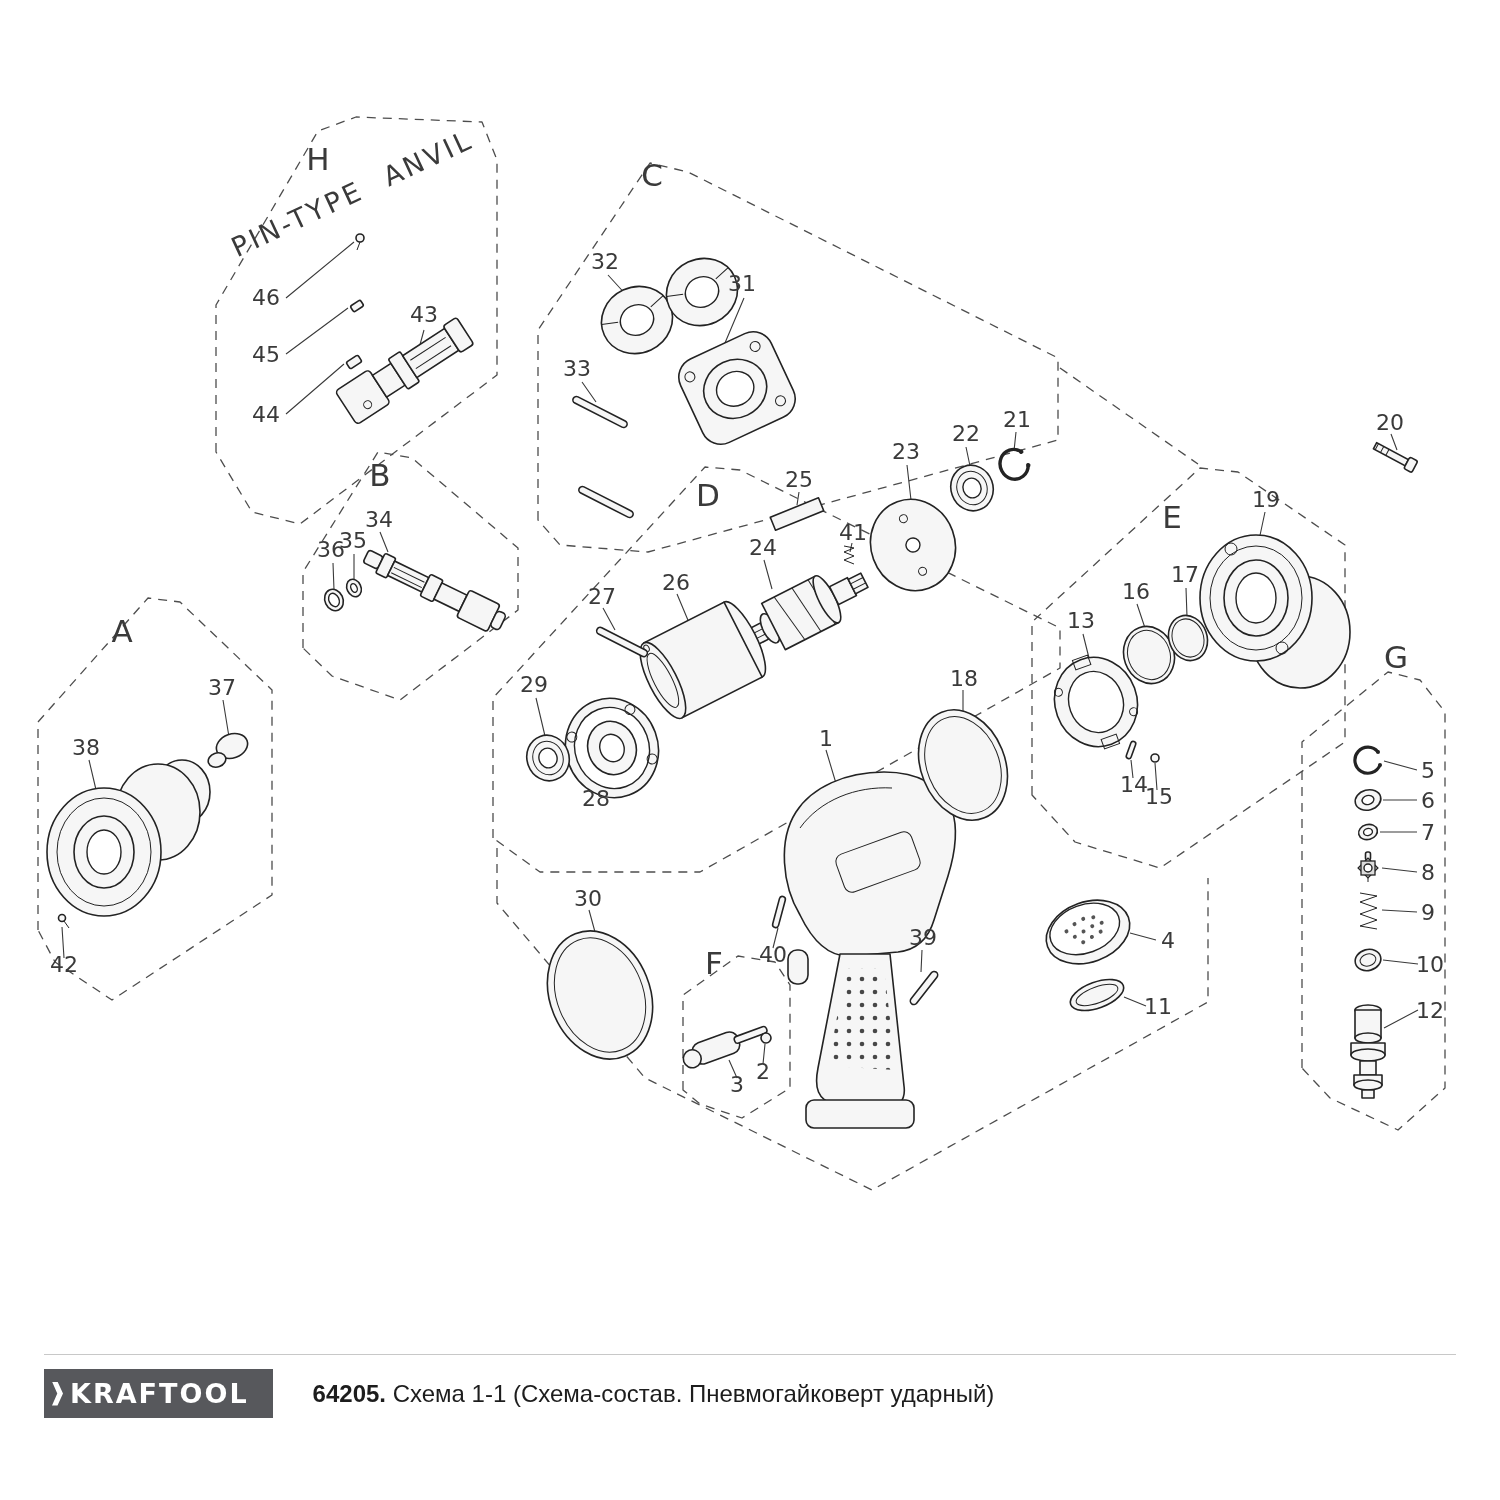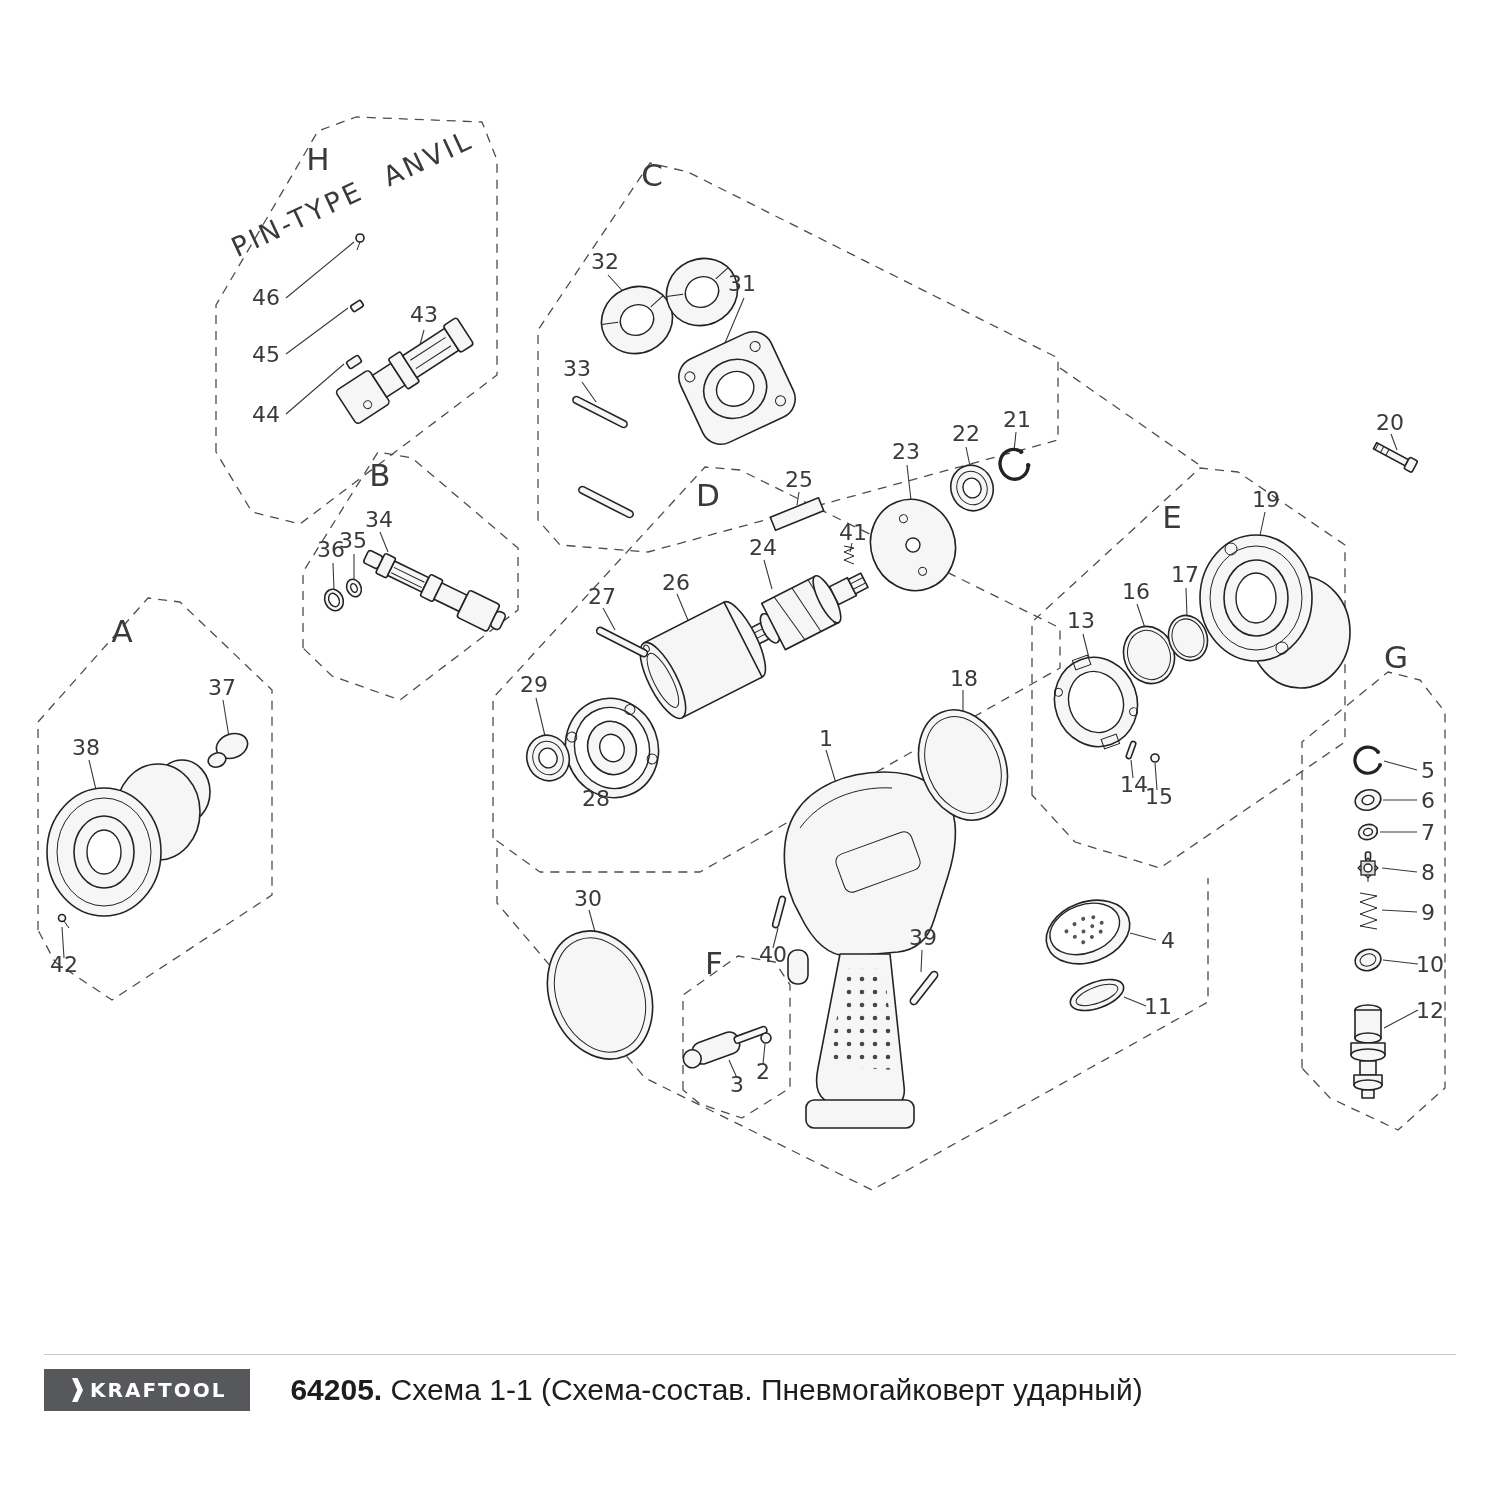--- a/index.html
+++ b/index.html
@@ -15,25 +15,25 @@
   .lead{fill:none;stroke:var(--labelc);stroke-width:1.1;}
   .plbl{font-family:"DejaVu Sans",sans-serif;font-size:22px;fill:var(--labelc);}
   .glbl{font-family:"DejaVu Sans",sans-serif;font-size:31px;fill:var(--labelc);}
   .ann {font-family:"DejaVu Sans",sans-serif;font-size:27px;letter-spacing:3px;
         word-spacing:14px;fill:var(--labelc);}
   
   .footer{position:absolute;left:0;right:0;top:1354px;}
   .footer-rule{margin:0 44px;border-top:1.5px solid var(--rule);}
   .footer-row{display:flex;align-items:center;gap:40px;padding:14px 44px 0 44px;}
   .logo{background:var(--logobg);color:#fff;display:flex;align-items:center;gap:7px;
-        padding:9px 24px 9px 28px;font-family:"DejaVu Sans",sans-serif;
-        font-weight:bold;font-size:20px;letter-spacing:2px;}
+        padding:9px 24px 9px 8px;font-family:"DejaVu Sans",sans-serif;
+        font-weight:bold;font-size:27px;letter-spacing:2px;}
   .chev{width:11px;height:24px;background:#ffffff;display:inline-block;
         clip-path:polygon(0 0,50% 0,100% 50%,50% 100%,0 100%,48% 50%);}
-  .f-text{font-size:30px;color:var(--text);}
+  .f-text{font-size:24px;color:var(--text);}
   .f-code{font-weight:bold;}
 </style>
 </head>
 <body>
 
 <div class="stage">
 <svg id="diagram-svg" width="1500" height="1348" viewBox="0 0 1500 1348">
   <defs>
     <pattern id="gripdots" width="13" height="13" patternUnits="userSpaceOnUse">
       <circle cx="4" cy="4" r="2.3" fill="#474747"></circle>

